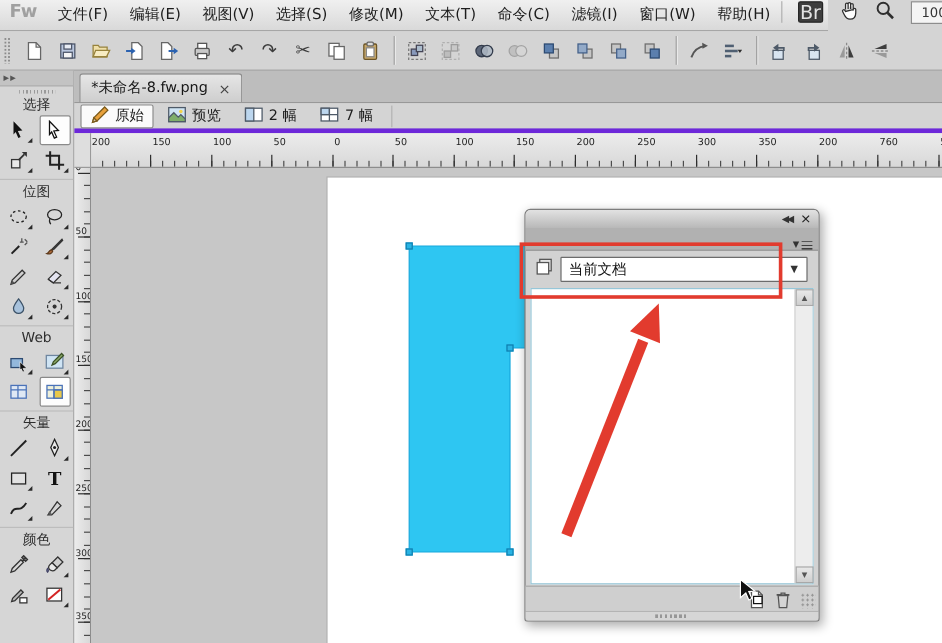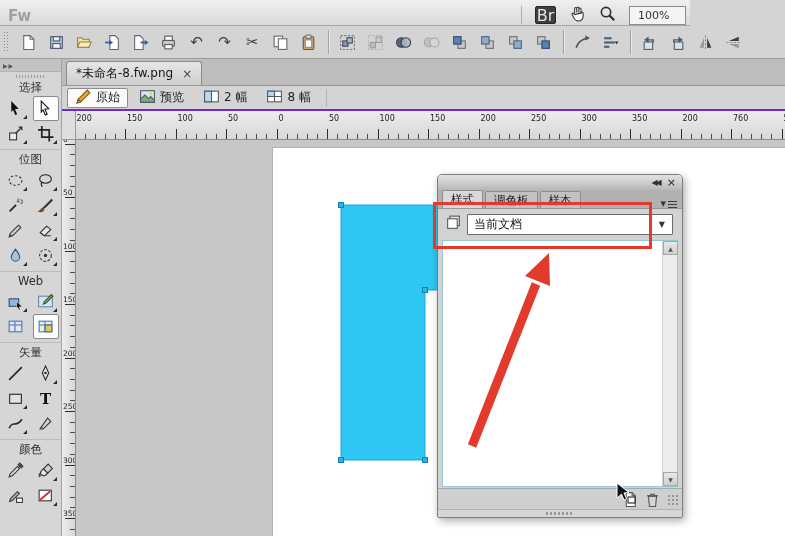--- a/index.html
+++ b/index.html
@@ -3,21 +3,21 @@
 <meta charset="utf-8">
 <style>
   html,body{margin:0;padding:0}
   body{width:785px;height:536px;position:relative;overflow:hidden;background:#d4d4d4;
        font-family:"DejaVu Sans","Liberation Sans",sans-serif;-webkit-font-smoothing:antialiased}
   *{box-sizing:border-box}
 
   
   .menubar{position:absolute;left:0;top:0;width:690px;height:26px;
     background:linear-gradient(#f0f0f0,#d9d9d9);border-bottom:1px solid #a6a6a6;
-    display:flex;align-items:flex-end;font-size:12.5px;color:#1d1d1d}
+    display:flex;align-items:flex-start;font-size:12.5px;color:#1d1d1d}
   .fw-logo{margin:0 9px 0 8px;font-weight:bold;font-size:15px;color:#a0a0a0;letter-spacing:-1px}
   .menu-item{padding:0 9px;height:100%;display:flex;align-items:center;white-space:nowrap}
   .menubar-right{margin-left:auto;display:flex;align-items:center;gap:13px;padding-right:4px}
   .mb-sep{width:1px;height:18px;background:#b0b0b0}
   .br-badge{width:21px;height:18px;background:#3e3e3e;color:#e3e3e3;font-size:16px;
     display:flex;align-items:center;justify-content:center;border-radius:2px;border:1px solid #262626}
   .zoom-box{width:57px;height:19px;border:1px solid #8d8d8d;background:#f4f4f4;font-size:11px;
     color:#333;display:flex;align-items:center;padding-left:8px}
 
   
@@ -50,21 +50,21 @@
   
   .tabbar{position:absolute;left:62px;top:59px;width:723px;height:27px;background:#bdbdbd;
     border-bottom:1px solid #989898;display:flex;align-items:flex-end;padding-left:4px}
   .doc-tab{height:24px;background:linear-gradient(#e6e6e6,#cecece);border:1px solid #8c8c8c;
     border-bottom:none;border-radius:3px 3px 0 0;display:flex;align-items:center;gap:9px;
     padding:0 9px;font-size:12px;color:#161616}
   .tab-close{font-size:12px;color:#444;line-height:1}
 
   
   .viewbar{position:absolute;left:62px;top:86px;width:723px;height:25px;background:#d4d4d4;
-    border-bottom:2px solid #6d28d9;display:flex;align-items:center;gap:3px;padding-left:5px;font-size:12px;color:#1d1d1d}
+    border-bottom:4px solid #6d28d9;display:flex;align-items:center;gap:3px;padding-left:5px;font-size:12px;color:#1d1d1d}
   .vb-btn{height:20px;display:flex;align-items:center;gap:4px;padding:0 7px;border:1px solid transparent;border-radius:2px}
   .vb-btn.active{background:#fbfbfb;border-color:#8e8e8e}
   .vb-sep{width:1px;height:18px;background:#b2b2b2;margin-left:4px}
 
   
   .ruler-corner{position:absolute;left:62px;top:111px;width:14px;height:29px;background:#dedede;
     border-right:1px solid #9a9a9a;border-bottom:1px solid #9a9a9a}
   .ruler-h{position:absolute;left:76px;top:111px;width:709px;height:29px;overflow:hidden;
     background:linear-gradient(#ececec,#d8d8d8);border-bottom:1px solid #8c8c8c;font-size:8px;color:#222}
   .ruler-h .tkm{position:absolute;bottom:0;width:1px;height:5px;background:#4c4c4c}
@@ -116,20 +116,32 @@
   
   .red-rect{position:absolute;left:433px;top:202px;width:219px;height:47px;border:3px solid #e23b2e;z-index:50}
   .anno{position:absolute;left:0;top:0;width:785px;height:536px;z-index:60;pointer-events:none}
   .cursor{position:absolute;left:616px;top:482px;z-index:70;pointer-events:none}
 </style>
 </head>
 <body>
 
 <div class="menubar">
   <span class="fw-logo">Fw</span>
+  <div id="menu-items" style="display:flex;height:100%">
+      <div class="menu-item">文件(F)</div>
+      <div class="menu-item">编辑(E)</div>
+      <div class="menu-item">视图(V)</div>
+      <div class="menu-item">选择(S)</div>
+      <div class="menu-item">修改(M)</div>
+      <div class="menu-item">文本(T)</div>
+      <div class="menu-item">命令(C)</div>
+      <div class="menu-item">滤镜(I)</div>
+      <div class="menu-item">窗口(W)</div>
+      <div class="menu-item">帮助(H)</div>
+    </div>
   <div class="menubar-right">
     <span class="mb-sep"></span>
     <span class="br-badge">Br</span>
     <span><svg width="17" height="17" viewBox="0 0 16 16">
           <path d="M5.3 7.5V3.4a1 1 0 0 1 2 0V7m0-3.9a1 1 0 0 1 2 0V7m0-3.2a1 1 0 0 1 2 0v4.7m0-1a1 1 0 0 1 2 0v2.6c0 3-1.6 4.9-4.5 4.9-2.6 0-3.6-1.4-4.6-3.6L3 9c-.5-1 .9-1.9 1.6-1L5.3 9z" fill="#fdfdfd" stroke="#2e2e2e"></path>
         </svg></span>
     <span><svg width="17" height="17" viewBox="0 0 16 16">
           <circle cx="6.6" cy="6.6" r="4.4" fill="none" stroke="#2e2e2e" stroke-width="1.5"></circle>
           <path d="M10 10l4.3 4.3" stroke="#2e2e2e" stroke-width="2"></path>
         </svg></span>
@@ -511,21 +523,21 @@
             <rect x="1.5" y="3" width="6.5" height="10" fill="#bcd6ee" stroke="#4e5a68"></rect>
           </svg></span>
         <span>2 幅</span>
       </div>
       <div class="vb-btn">
         <span><svg width="17" height="17" viewBox="0 0 16 16">
             <rect x="1.5" y="3" width="13" height="10" fill="#fff" stroke="#4e5a68"></rect>
             <rect x="1.5" y="3" width="6.5" height="5" fill="#bcd6ee" stroke="#4e5a68"></rect>
             <path d="M8 3v10M1.5 8h13" stroke="#4e5a68"></path>
           </svg></span>
-        <span>8 幅</span>
+        <span>7 幅</span>
       </div>
     </div>
   <span class="vb-sep"></span>
 </div>
 
 <div class="ruler-corner"></div>
 <div class="ruler-h" id="ruler-h">
     <div class="tkm" style="left: 8.6px;"></div>
     <div class="tkm" style="left: 18.7px;"></div>
     <div class="tkm" style="left: 28.8px;"></div>
@@ -692,25 +704,20 @@
     <div class="sel-handle" style="left:149px;top:309px"></div>
   </div>
 </div>
 
 <div class="panel">
   <div class="p-titlebar">
     <span class="p-collapse">◀◀</span>
     <span class="p-close">×</span>
   </div>
   <div class="p-tabs">
-    <div id="panel-tabs" style="display:flex;align-items:flex-end">
-        <div class="p-tab active">样式</div>
-        <div class="p-tab">调色板</div>
-        <div class="p-tab">样本</div>
-      </div>
     <div class="p-menu">
       <span class="pm-arrow">▼</span>
         <span class="pm-bars"></span>
     </div>
   </div>
   <div class="p-droprow">
     <span><svg width="17" height="17" viewBox="0 0 16 16">
           <rect x="4.5" y="2" width="9" height="9" fill="#e4e4e4" stroke="#555"></rect>
           <rect x="2.5" y="4.5" width="9" height="9" fill="#fff" stroke="#555"></rect>
         </svg></span>

